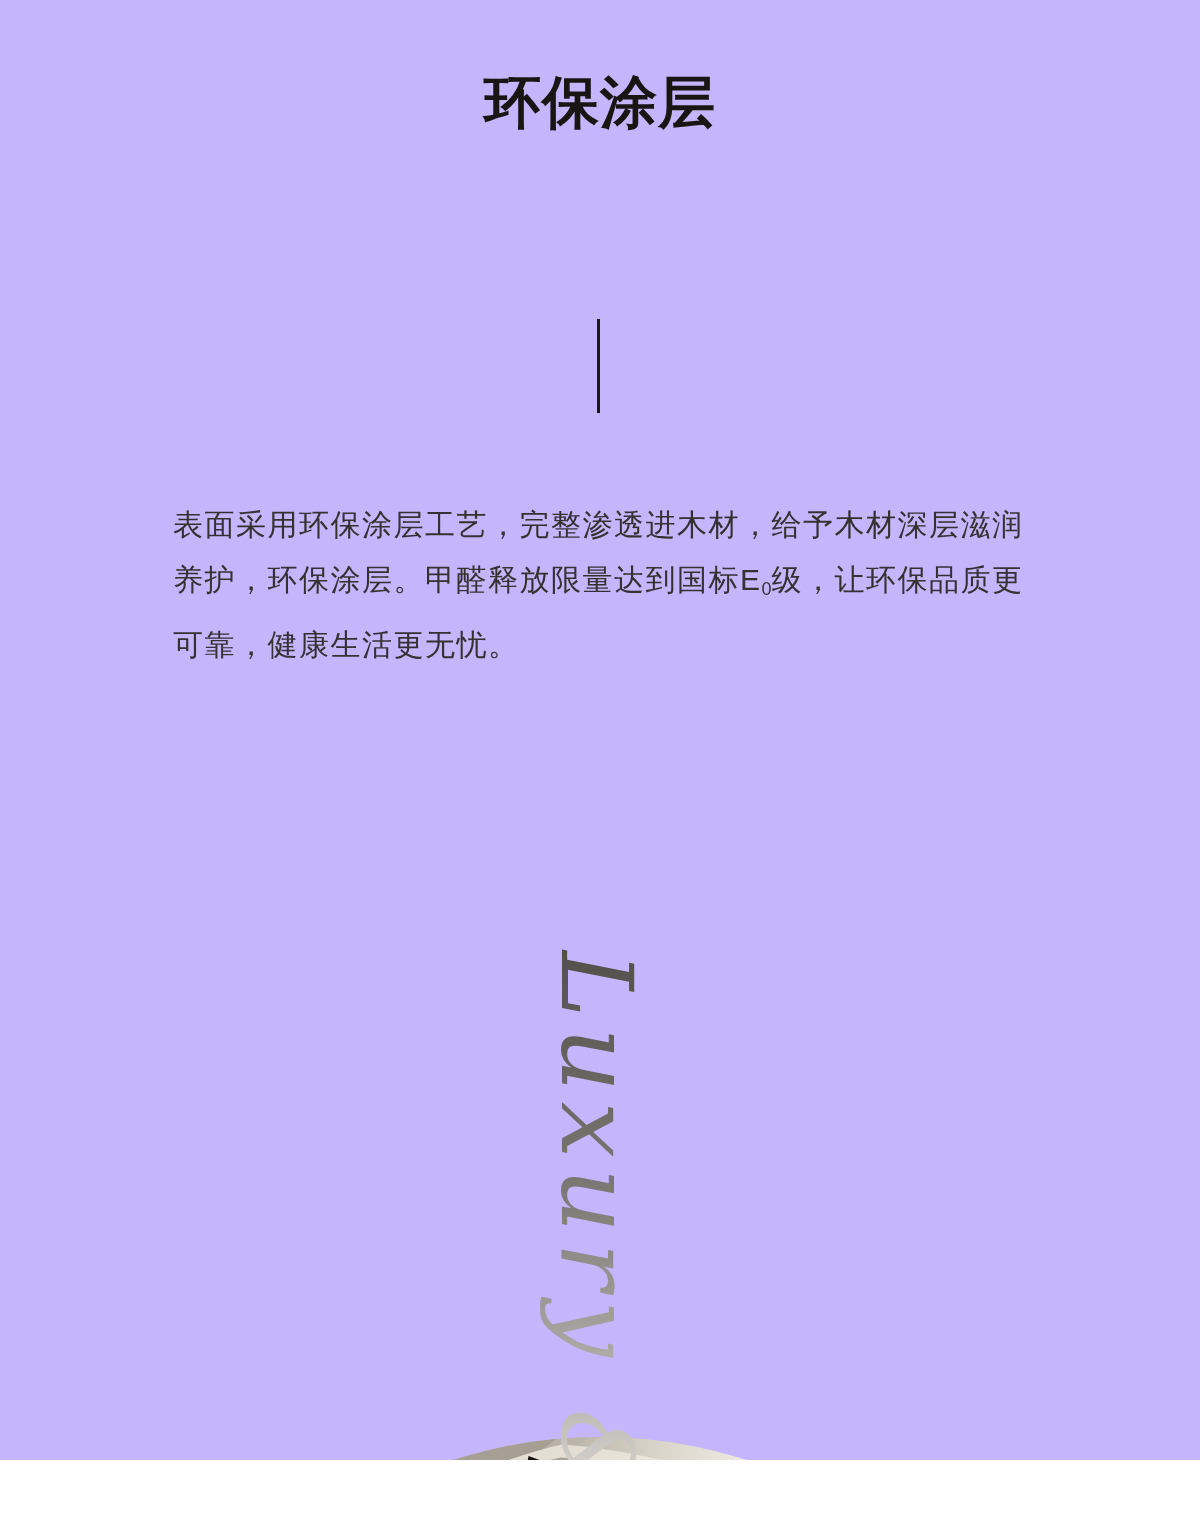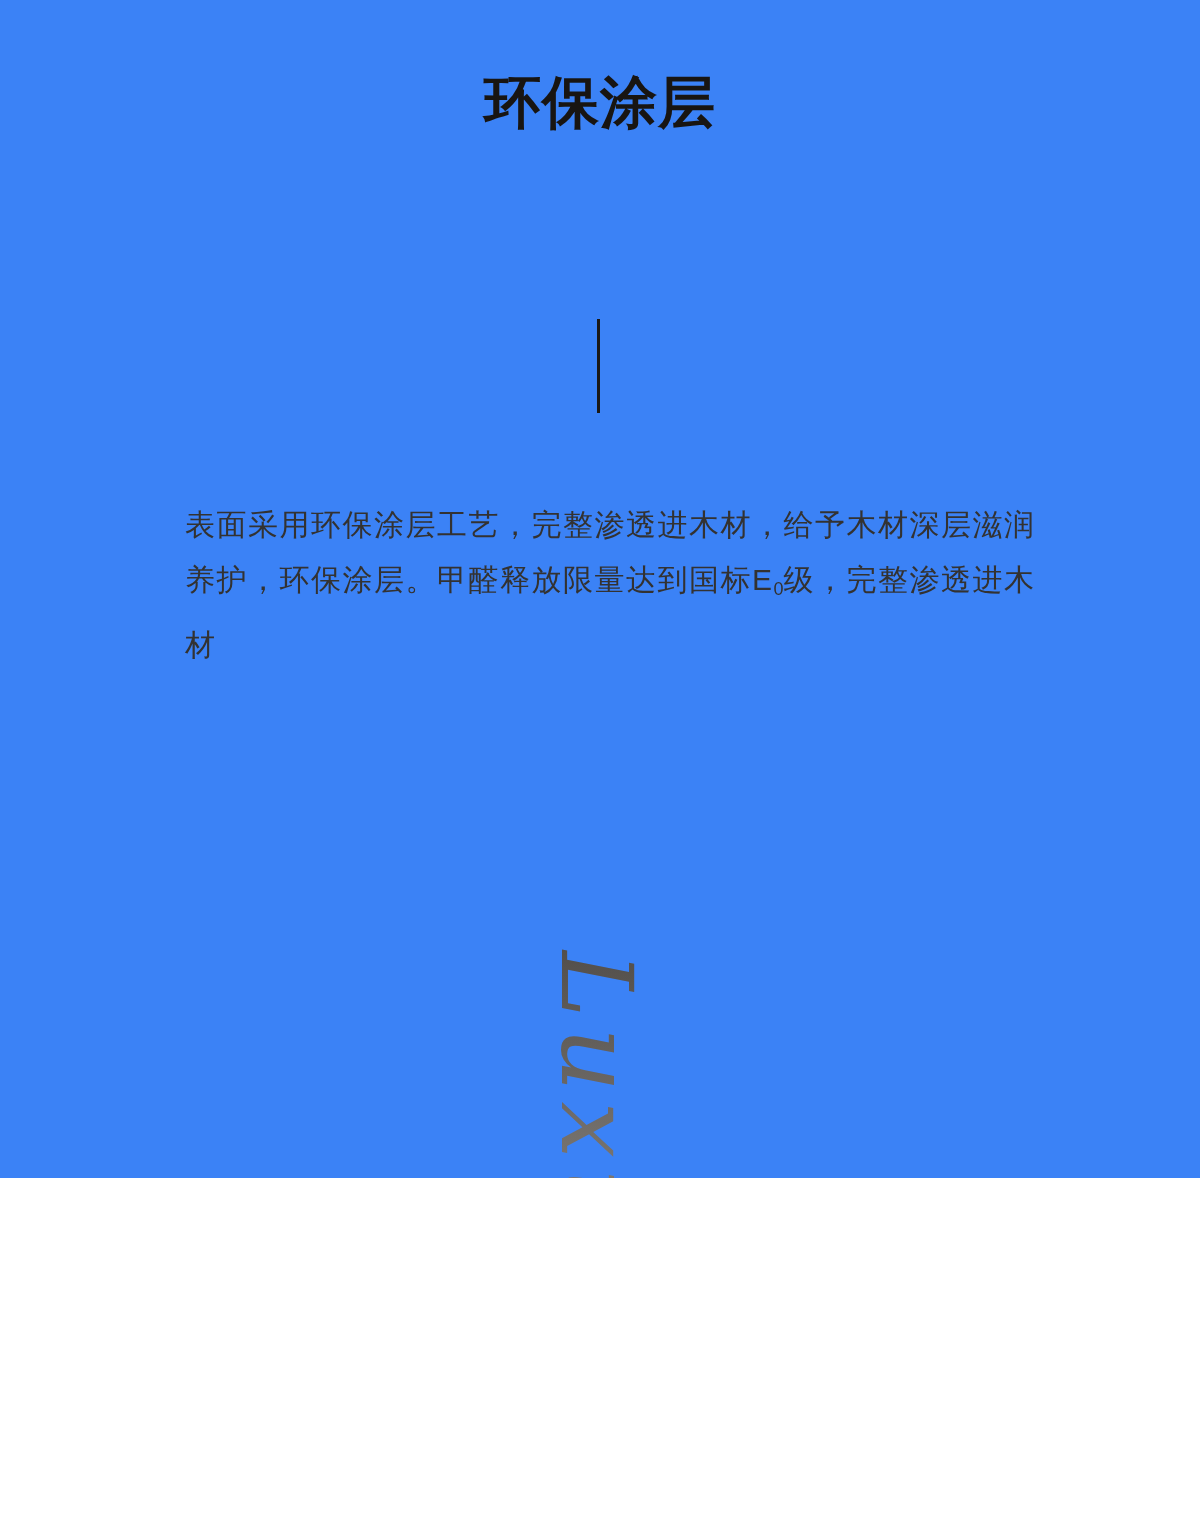--- a/index.html
+++ b/index.html
@@ -1,19 +1,19 @@
 <!DOCTYPE html>
 <html><head>
 <meta charset="utf-8">
 <style>
   html,body{margin:0;padding:0;}
   .page{
     position:relative;
-    width:1200px;height:1178px;
-    background:#3b82f6;
+    width:1200px;height:1460px;
+    background:#c4b5fd;
     overflow:hidden;
     font-family:"Liberation Sans","DejaVu Sans",sans-serif;
   }
   .title{
     position:absolute;
     top:52px;left:0;right:0;
     text-align:center;
     font-size:57px;
     line-height:100px;
     font-weight:700;
@@ -29,21 +29,21 @@
   .para{
     position:absolute;
     left:173px;top:497px;
     width:890px;
     margin:0;
     font-size:30px;
     line-height:55px;
     letter-spacing:1.5px;
     color:#333231;
   }
-  .pline{display:block;margin-left:12px;}
+  .pline{display:block;}
   .para sub{
     font-size:0.60em;
     letter-spacing:0;
     vertical-align:-0.30em;
   }
   .luxury-svg{
     position:absolute;
     left:490px;top:935px;
     width:220px;height:570px;
     z-index:3;
@@ -67,21 +67,22 @@
 <div class="page">
 
   <div class="title">
     <div>环保涂层</div>
   </div>
 
   <div class="divider"></div>
 
   <p class="para">
     <span class="pline">表面采用环保涂层工艺，完整渗透进木材，给予木材深层滋润</span>
-    <span class="pline"><span>养护，环保涂层。甲醛释放限量达到国标E</span><sub>0</sub><span>级，完整渗透进木材</span></span>
+    <span class="pline"><span>养护，环保涂层。甲醛释放限量达到国标E</span><sub>0</sub><span>级，让环保品质更</span></span>
+    <span class="pline">可靠，健康生活更无忧。</span>
   </p>
 
   <svg class="luxury-svg" viewBox="0 0 220 570" xmlns="http://www.w3.org/2000/svg">
     <defs>
       <linearGradient id="luxGrad" gradientUnits="userSpaceOnUse" x1="0" y1="0" x2="540" y2="0">
         <stop offset="0" stop-color="#534f4b"></stop>
         <stop offset="0.45" stop-color="#7d7975"></stop>
         <stop offset="0.72" stop-color="#a8a4a0"></stop>
         <stop offset="1" stop-color="#d9d6d1"></stop>
       </linearGradient>

